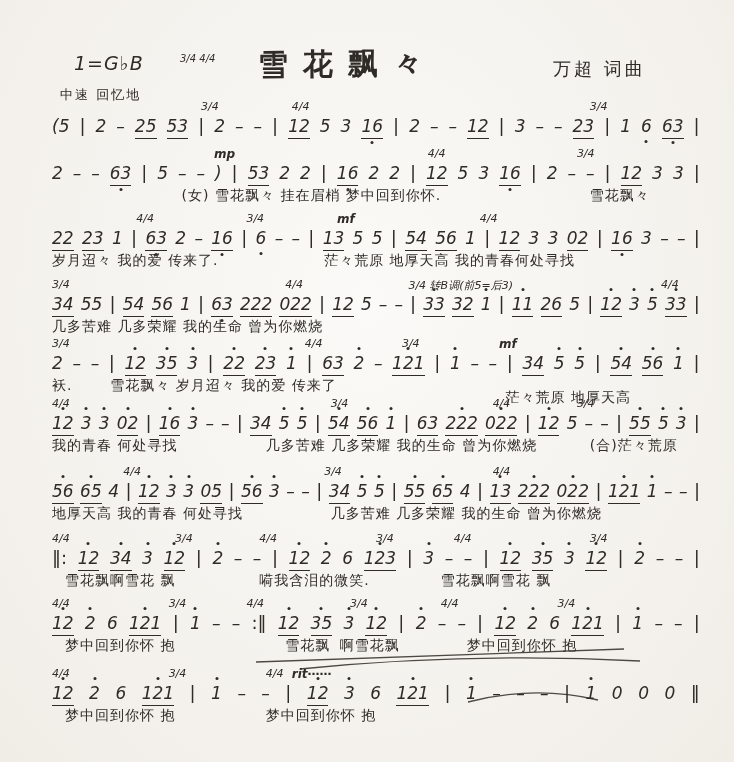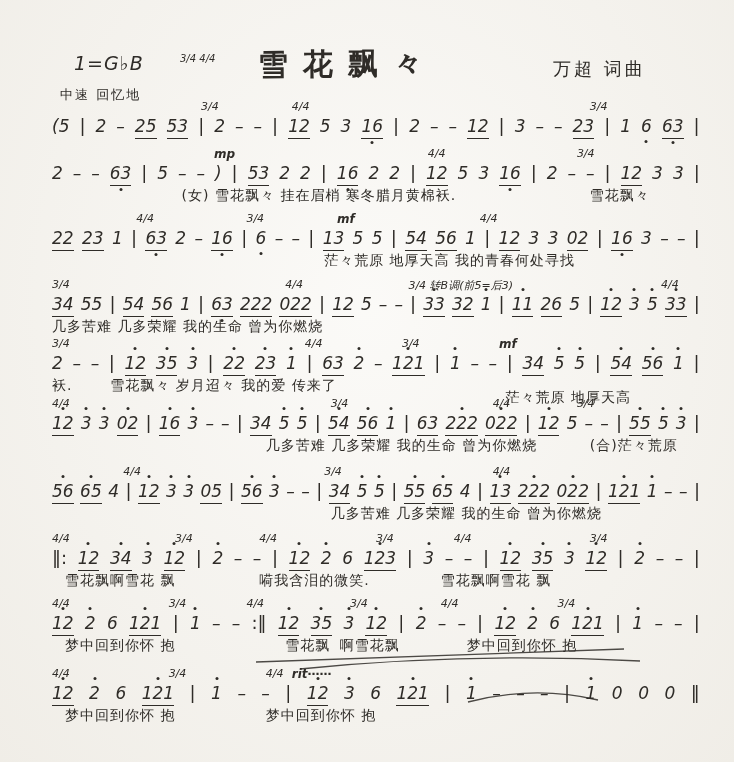--- a/index.html
+++ b/index.html
@@ -122,21 +122,21 @@
         <span class="tok">2</span>
         <span class="tok">–</span>
         <span class="tok">–</span>
         <span class="tok bar">|</span>
         <span class="tok u">12</span>
         <span class="tok">3</span>
         <span class="tok">3</span>
         <span class="tok bar">|</span>
       </div>
       <div class="lyrics">
-        <span style="left: 20%;">(女) 雪花飘々 挂在眉梢 寒冬腊月黄棉袄.</span>
+        <span style="left: 20%;">(女) 雪花飘々 挂在眉梢 梦中回到你怀.</span>
         <span style="left: 83%;">雪花飘々</span>
       </div>
     </div>
     <div class="system" style="top: 227px;">
       <div class="marks">
         <span class="mark" style="left: 13%;">4/4</span>
         <span class="mark" style="left: 30%;">3/4</span>
         <span class="mark dyn" style="left: 44%;">mf</span>
         <span class="mark" style="left: 66%;">4/4</span>
       </div>
@@ -167,20 +167,21 @@
         <span class="tok">3</span>
         <span class="tok u">02</span>
         <span class="tok bar">|</span>
         <span class="tok u lo">16</span>
         <span class="tok">3</span>
         <span class="tok">–</span>
         <span class="tok">–</span>
         <span class="tok bar">|</span>
       </div>
       <div class="lyrics">
+        <span style="left: 0%;">岁月迢々 我的爱 传来了.</span>
         <span style="left: 42%;">茫々荒原 地厚天高 我的青春何处寻找</span>
       </div>
     </div>
     <div class="system" style="top: 293px;">
       <div class="marks">
         <span class="mark" style="left: 0%;">3/4</span>
         <span class="mark" style="left: 36%;">4/4</span>
         <span class="mark" style="left: 55%;">3/4 转B调(前5=后3)</span>
         <span class="mark" style="left: 94%;">4/4</span>
       </div>
@@ -297,20 +298,21 @@
         <span class="tok">5</span>
         <span class="tok">–</span>
         <span class="tok">–</span>
         <span class="tok bar">|</span>
         <span class="tok u hi">55</span>
         <span class="tok hi">5</span>
         <span class="tok hi">3</span>
         <span class="tok bar">|</span>
       </div>
       <div class="lyrics">
+        <span style="left: 0%;">我的青春 何处寻找</span>
         <span style="left: 33%;">几多苦难 几多荣耀 我的生命 曾为你燃烧</span>
         <span style="left: 83%;">(合)茫々荒原</span>
       </div>
     </div>
     <div class="system" style="top: 480px;">
       <div class="marks">
         <span class="mark" style="left: 11%;">4/4</span>
         <span class="mark" style="left: 42%;">3/4</span>
         <span class="mark" style="left: 68%;">4/4</span>
       </div>
@@ -341,20 +343,21 @@
         <span class="tok u hi">222</span>
         <span class="tok u hi">022</span>
         <span class="tok bar">|</span>
         <span class="tok u hi">121</span>
         <span class="tok hi">1</span>
         <span class="tok">–</span>
         <span class="tok">–</span>
         <span class="tok bar">|</span>
       </div>
       <div class="lyrics">
+        <span style="left: 0%;">地厚天高 我的青春 何处寻找</span>
         <span style="left: 43%;">几多苦难 几多荣耀 我的生命 曾为你燃烧</span>
       </div>
     </div>
     <div class="system" style="top: 547px;">
       <div class="marks">
         <span class="mark" style="left: 0%;">4/4</span>
         <span class="mark" style="left: 19%;">3/4</span>
         <span class="mark" style="left: 32%;">4/4</span>
         <span class="mark" style="left: 50%;">3/4</span>
         <span class="mark" style="left: 62%;">4/4</span>

